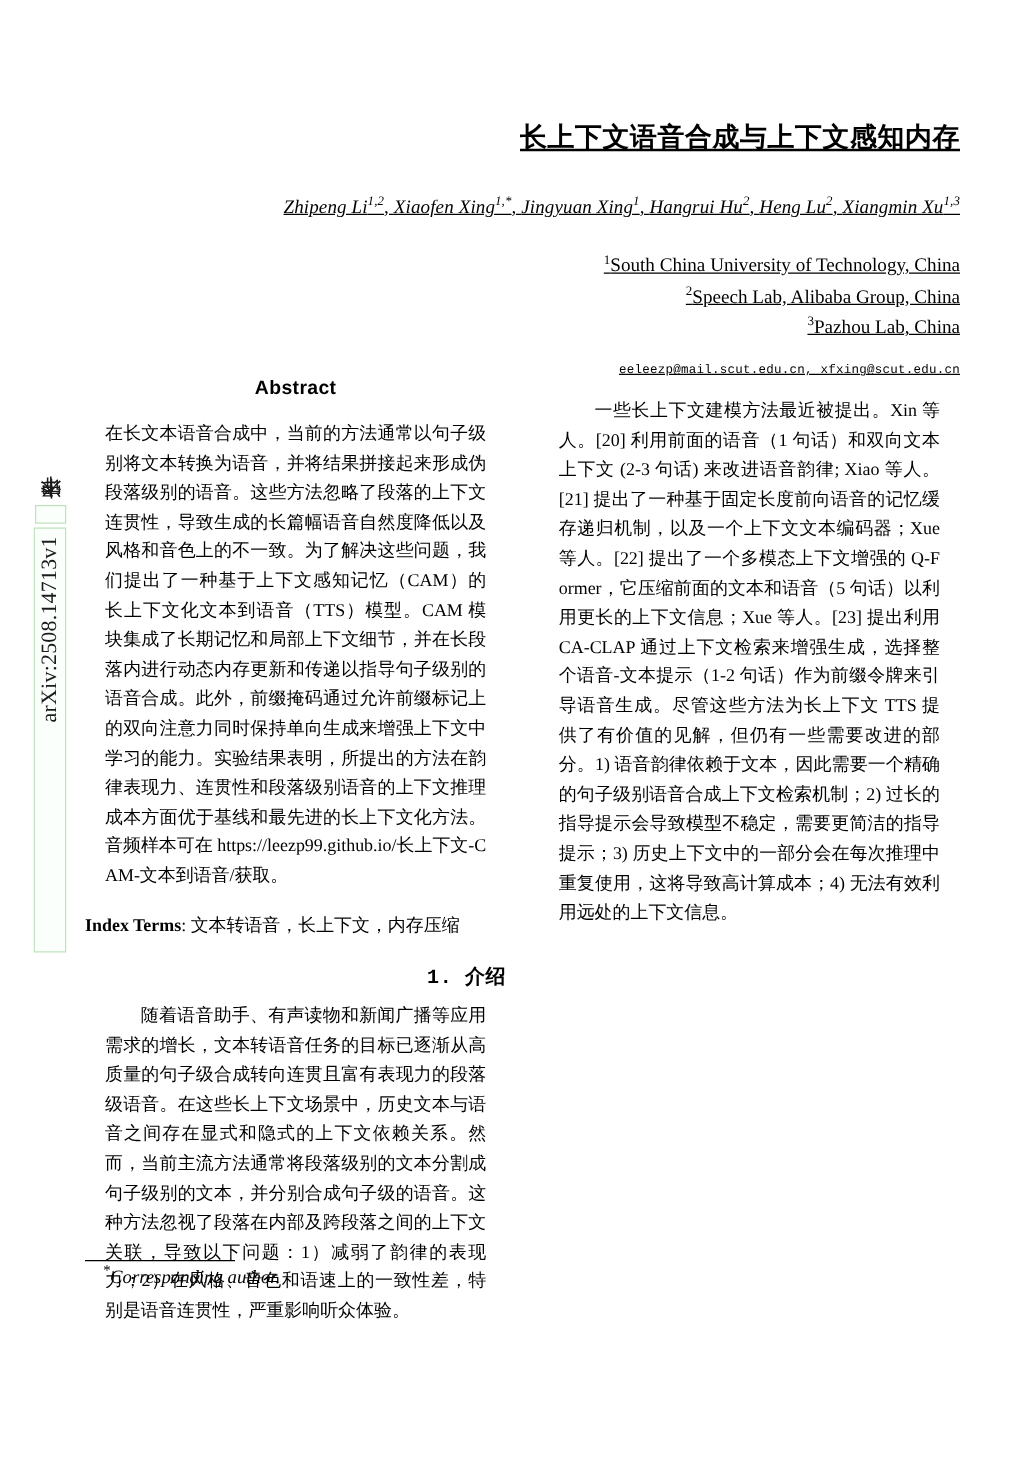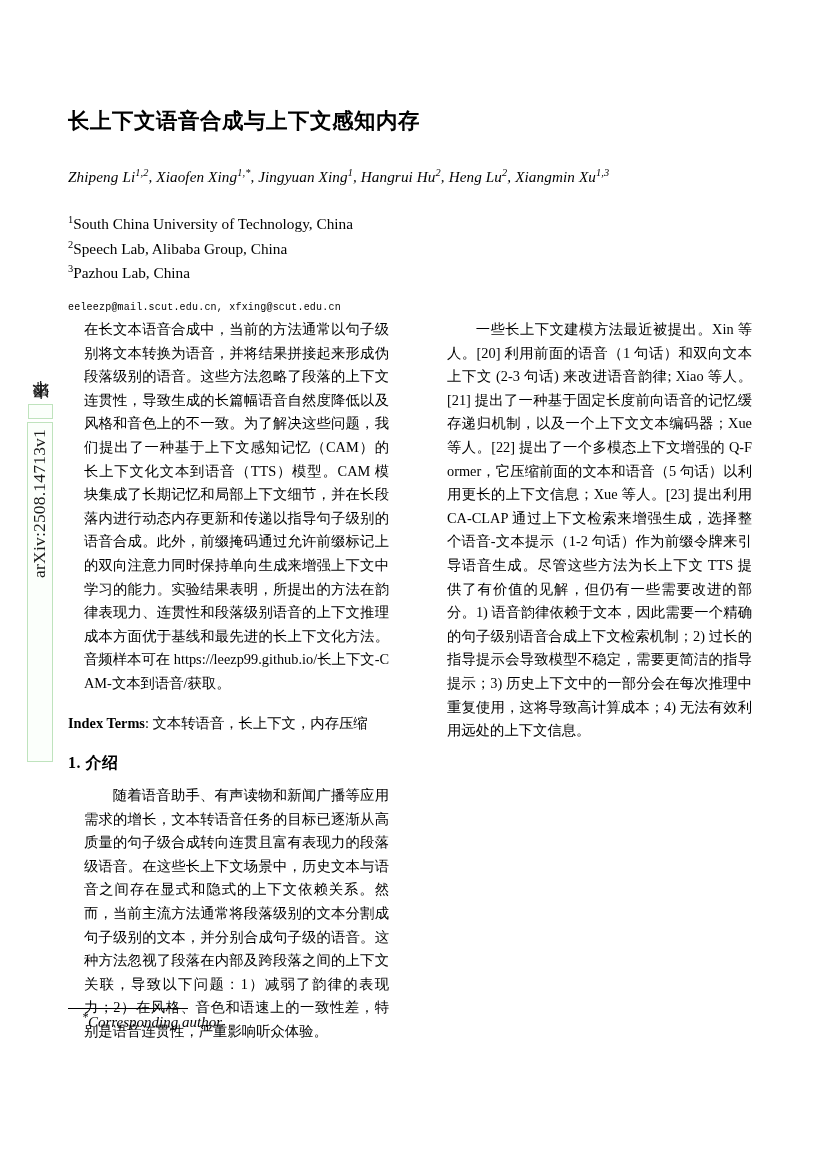--- a/index.html
+++ b/index.html
@@ -63,23 +63,24 @@
     flex: 1 1 auto;
     display: flex;
     align-items: flex-start;
     justify-content: center;
   }
 
   
   #header {
     position: absolute;
     left: 68px;
-    top: 108px;
+    top: 97px;
     width: 700px;
-    text-align: left;
+    text-align: right;
+    text-decoration: underline;
   }
   #paper-title {
     font-family: "Liberation Sans", "DejaVu Sans", sans-serif;
     font-weight: bold;
     font-size: 21.5px;
     letter-spacing: 0.5px;
     line-height: 1.3;
     margin: 0 0 32px 0;
   }
   #author-line {
@@ -124,22 +125,22 @@
 
   .sec-head {
     text-align: center;
     font-family: "Liberation Sans", "DejaVu Sans", sans-serif;
     font-weight: bold;
     font-size: 15.5px;
     margin: 0 0 9px 0;
     letter-spacing: 0.3px;
   }
   .sec-head-num {
-    text-align: left;
-    font-family: Liberation Serif, serif;
+    text-align: right;
+    font-family: Liberation Mono, monospace;
     font-weight: bold;
     font-size: 16px;
     margin: 18px 0 10px 0;
     letter-spacing: 0.5px;
   }
 
   p.body {
     margin: 16px;
     font-size: 14.35px;
     line-height: 1.645;
@@ -211,20 +212,21 @@
     <div class="aff"><sup>1</sup>South China University of Technology, China</div>
     <div class="aff"><sup>2</sup>Speech Lab, Alibaba Group, China</div>
     <div class="aff"><sup>3</sup>Pazhou Lab, China</div>
 
     <div id="emails">eeleezp@mail.scut.edu.cn, xfxing@scut.edu.cn</div>
   </div>
 
   <div id="columns">
 
     <div class="col">
+      <div class="sec-head">Abstract</div>
       <p class="body">在长文本语音合成中，当前的方法通常以句子级别将文本转换为语音，并将结果拼接起来形成伪段落级别的语音。这些方法忽略了段落的上下文连贯性，导致生成的长篇幅语音自然度降低以及风格和音色上的不一致。为了解决这些问题，我们提出了一种基于上下文感知记忆（CAM）的长上下文化文本到语音（TTS）模型。CAM 模块集成了长期记忆和局部上下文细节，并在长段落内进行动态内存更新和传递以指导句子级别的语音合成。此外，前缀掩码通过允许前缀标记上的双向注意力同时保持单向生成来增强上下文中学习的能力。实验结果表明，所提出的方法在韵律表现力、连贯性和段落级别语音的上下文推理成本方面优于基线和最先进的长上下文化方法。音频样本可在 https://leezp99.github.io/长上下文-CAM-文本到语音/获取。</p>
 
       <p id="index-terms"><span class="bold-inline">Index Terms</span><span>: </span><span>文本转语音，长上下文，内存压缩</span></p>
 
       <div class="sec-head-num">1. 介绍</div>
 
       <p class="body indent gap">随着语音助手、有声读物和新闻广播等应用需求的增长，文本转语音任务的目标已逐渐从高质量的句子级合成转向连贯且富有表现力的段落级语音。在这些长上下文场景中，历史文本与语音之间存在显式和隐式的上下文依赖关系。然而，当前主流方法通常将段落级别的文本分割成句子级别的文本，并分别合成句子级的语音。这种方法忽视了段落在内部及跨段落之间的上下文关联，导致以下问题：1）减弱了韵律的表现力；2）在风格、音色和语速上的一致性差，特别是语音连贯性，严重影响听众体验。</p>
     </div>
 
     <div class="col">

